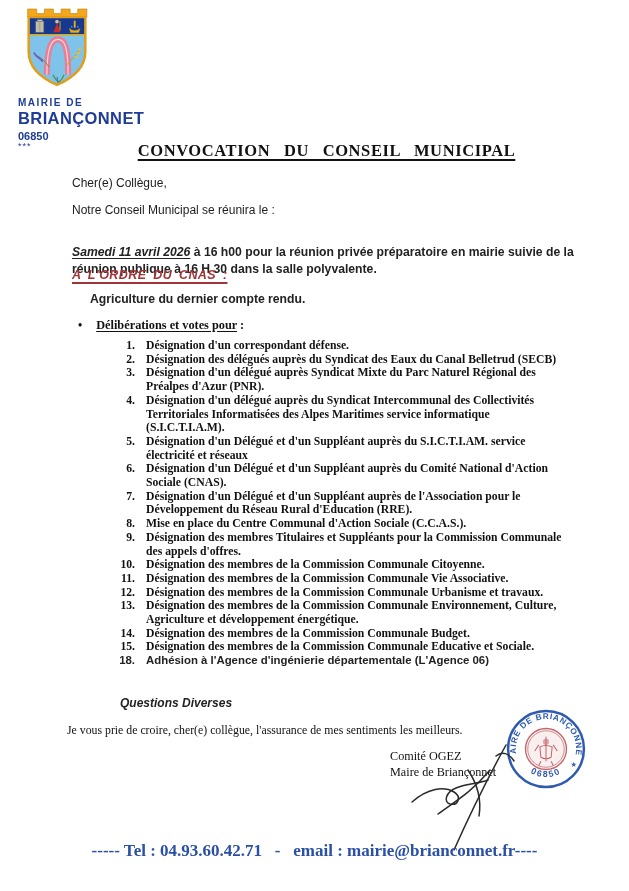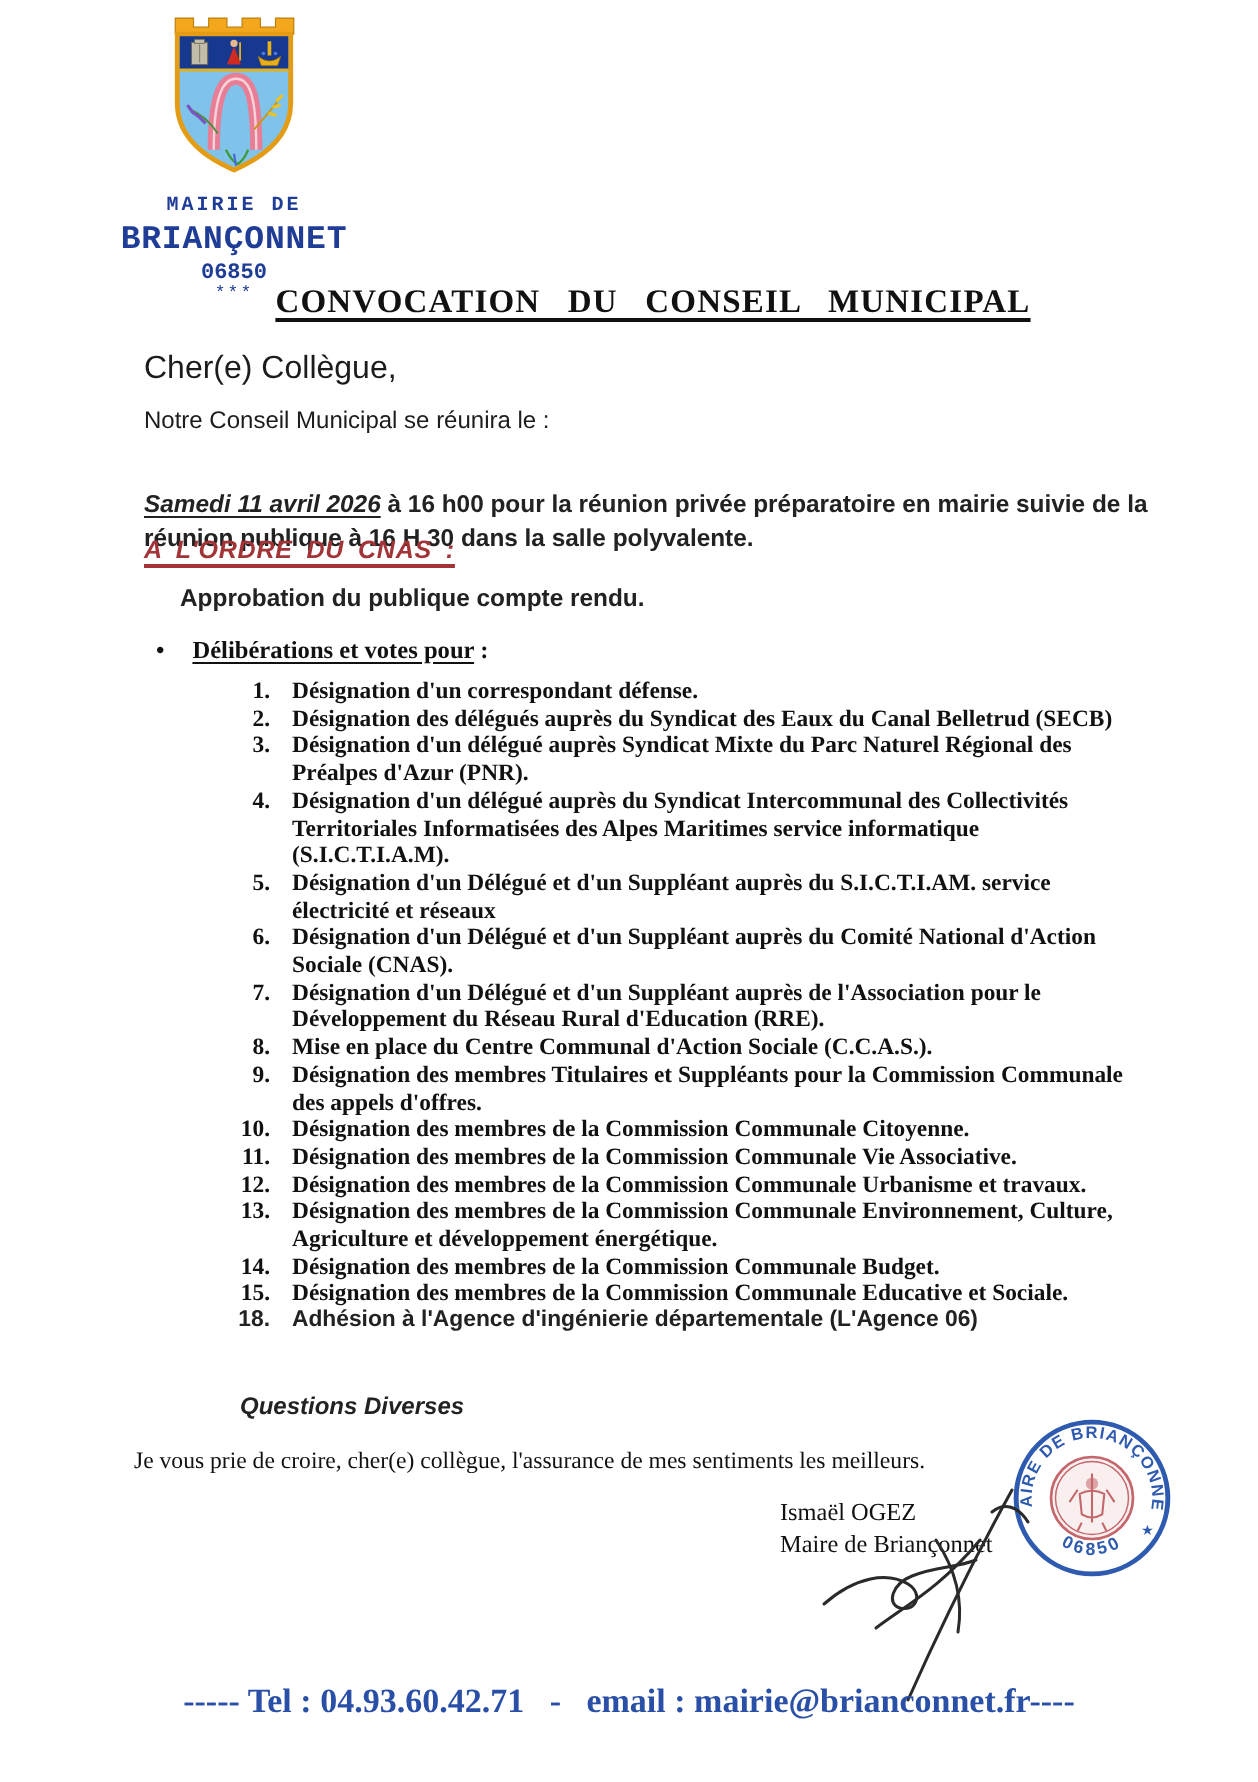--- a/index.html
+++ b/index.html
@@ -9,35 +9,35 @@
     --stamp-pink:#c4666c;
     --footer-blue:#2a4fa6;
     --ink:#1c1c1c;
   }
   html,body{margin:0;padding:0;background:#ffffff;}
   .page{
     position:relative; width:629px; height:891px; background:#fff;
     font-family:"Liberation Sans",sans-serif; color:var(--ink); overflow:hidden;
   }
   
-  .logo-block{position:absolute; left:49px; top:8px; width:136px; text-align:center;
-    font-family:Liberation Mono, monospace; color:var(--logo-blue);}
+  .logo-block{position:absolute; left:18px; top:8px; width:136px; text-align:left;
+    font-family:Liberation Sans, sans-serif; color:var(--logo-blue);}
   .logo-block .org{font-size:10px; letter-spacing:1.5px; margin-top:5px; font-weight:bold;}
   .logo-block .name{font-size:16.5px; font-weight:bold; letter-spacing:.4px; margin-top:1px;}
   .logo-block .cp{font-size:11px; font-weight:bold; margin-top:2px;}
   .logo-block .stars{font-size:9px; letter-spacing:1px; line-height:8px;}
   
   .doc-title{
     position:absolute; top:141px; left:0; width:100%; text-align:center;
     font-family:"Liberation Serif",serif; font-weight:bold; font-size:16.5px;
     letter-spacing:.6px; word-spacing:9px; color:#111;
     text-decoration:underline; text-underline-offset:3px; text-decoration-thickness:1.5px;padding-left:12px;
   }
   
-  .salutation{position:absolute; left:72px; top:176px; font-size:16px;}
+  .salutation{position:absolute; left:72px; top:176px; font-size:12px;}
   .intro{position:absolute; left:72px; top:203px; font-size:12px;}
   .meeting{position:absolute; left:72px; top:244px; width:508px;
     font-size:12.2px; font-weight:bold; line-height:17px; color:#222;}
   .meeting .date-em{font-style:italic; text-decoration:underline; text-underline-offset:2px;}
   .agenda-heading{position:absolute; left:72px; top:268px;
     color:var(--heading-red); font-weight:bold; font-style:italic; font-size:12.5px;
     letter-spacing:.4px; word-spacing:3px;
     text-decoration:underline; text-underline-offset:3px; text-decoration-thickness:1.5px;}
   .approval{position:absolute; left:90px; top:292px; font-size:12.2px; font-weight:bold; color:#222;}
   .bullet-row{position:absolute; left:78px; top:318px; display:flex;
@@ -126,21 +126,21 @@
 
   <div class="salutation">Cher(e) Collègue,</div>
   <div class="intro">Notre Conseil Municipal se réunira le :</div>
 
   <div class="meeting">
     <span class="date-em">Samedi 11 avril 2026</span><span> à 16 h00 pour la réunion privée préparatoire en mairie suivie de la réunion publique à 16 H 30 dans la salle polyvalente.</span>
   </div>
 
   <div class="agenda-heading">A L'ORDRE DU CNAS :</div>
 
-  <div class="approval">Approbation du publique compte rendu.</div>
+  <div class="approval">Agriculture du dernier compte rendu.</div>
 
   <div class="bullet-row">
     <span class="dot">•</span>
     <span class="bullet-text"><span class="u">Délibérations et votes pour</span><span> :</span></span>
   </div>
 
   <div class="agenda-list">
       <div class="agenda-item">
         <span class="num">1.</span>
         <span class="txt">Désignation d'un correspondant défense.</span>
@@ -205,21 +205,21 @@
         <span class="num">18.</span>
         <span class="txt">Adhésion à l'Agence d'ingénierie départementale (L'Agence 06)</span>
       </div>
     </div>
 
   <div class="questions">Questions Diverses</div>
 
   <div class="closing">Je vous prie de croire, cher(e) collègue, l'assurance de mes sentiments les meilleurs.</div>
 
   <div class="sig-block">
-    <div>Ismaël OGEZ</div>
+    <div>Comité OGEZ</div>
     <div>Maire de Briançonnet</div>
   </div>
 
   <svg class="stamp" width="82" height="82" viewBox="0 0 80 80" aria-hidden="true">
     <defs>
       <path id="stTop" d="M11.2,46 A29.4,29.4 0 1 1 68.8,46"></path>
       <path id="stBot" d="M20,59 A27.6,27.6 0 0 0 60,59"></path>
     </defs>
     <circle class="ring" cx="40" cy="40" r="37"></circle>
     <circle class="emblem-ring" cx="40" cy="40" r="20"></circle>

